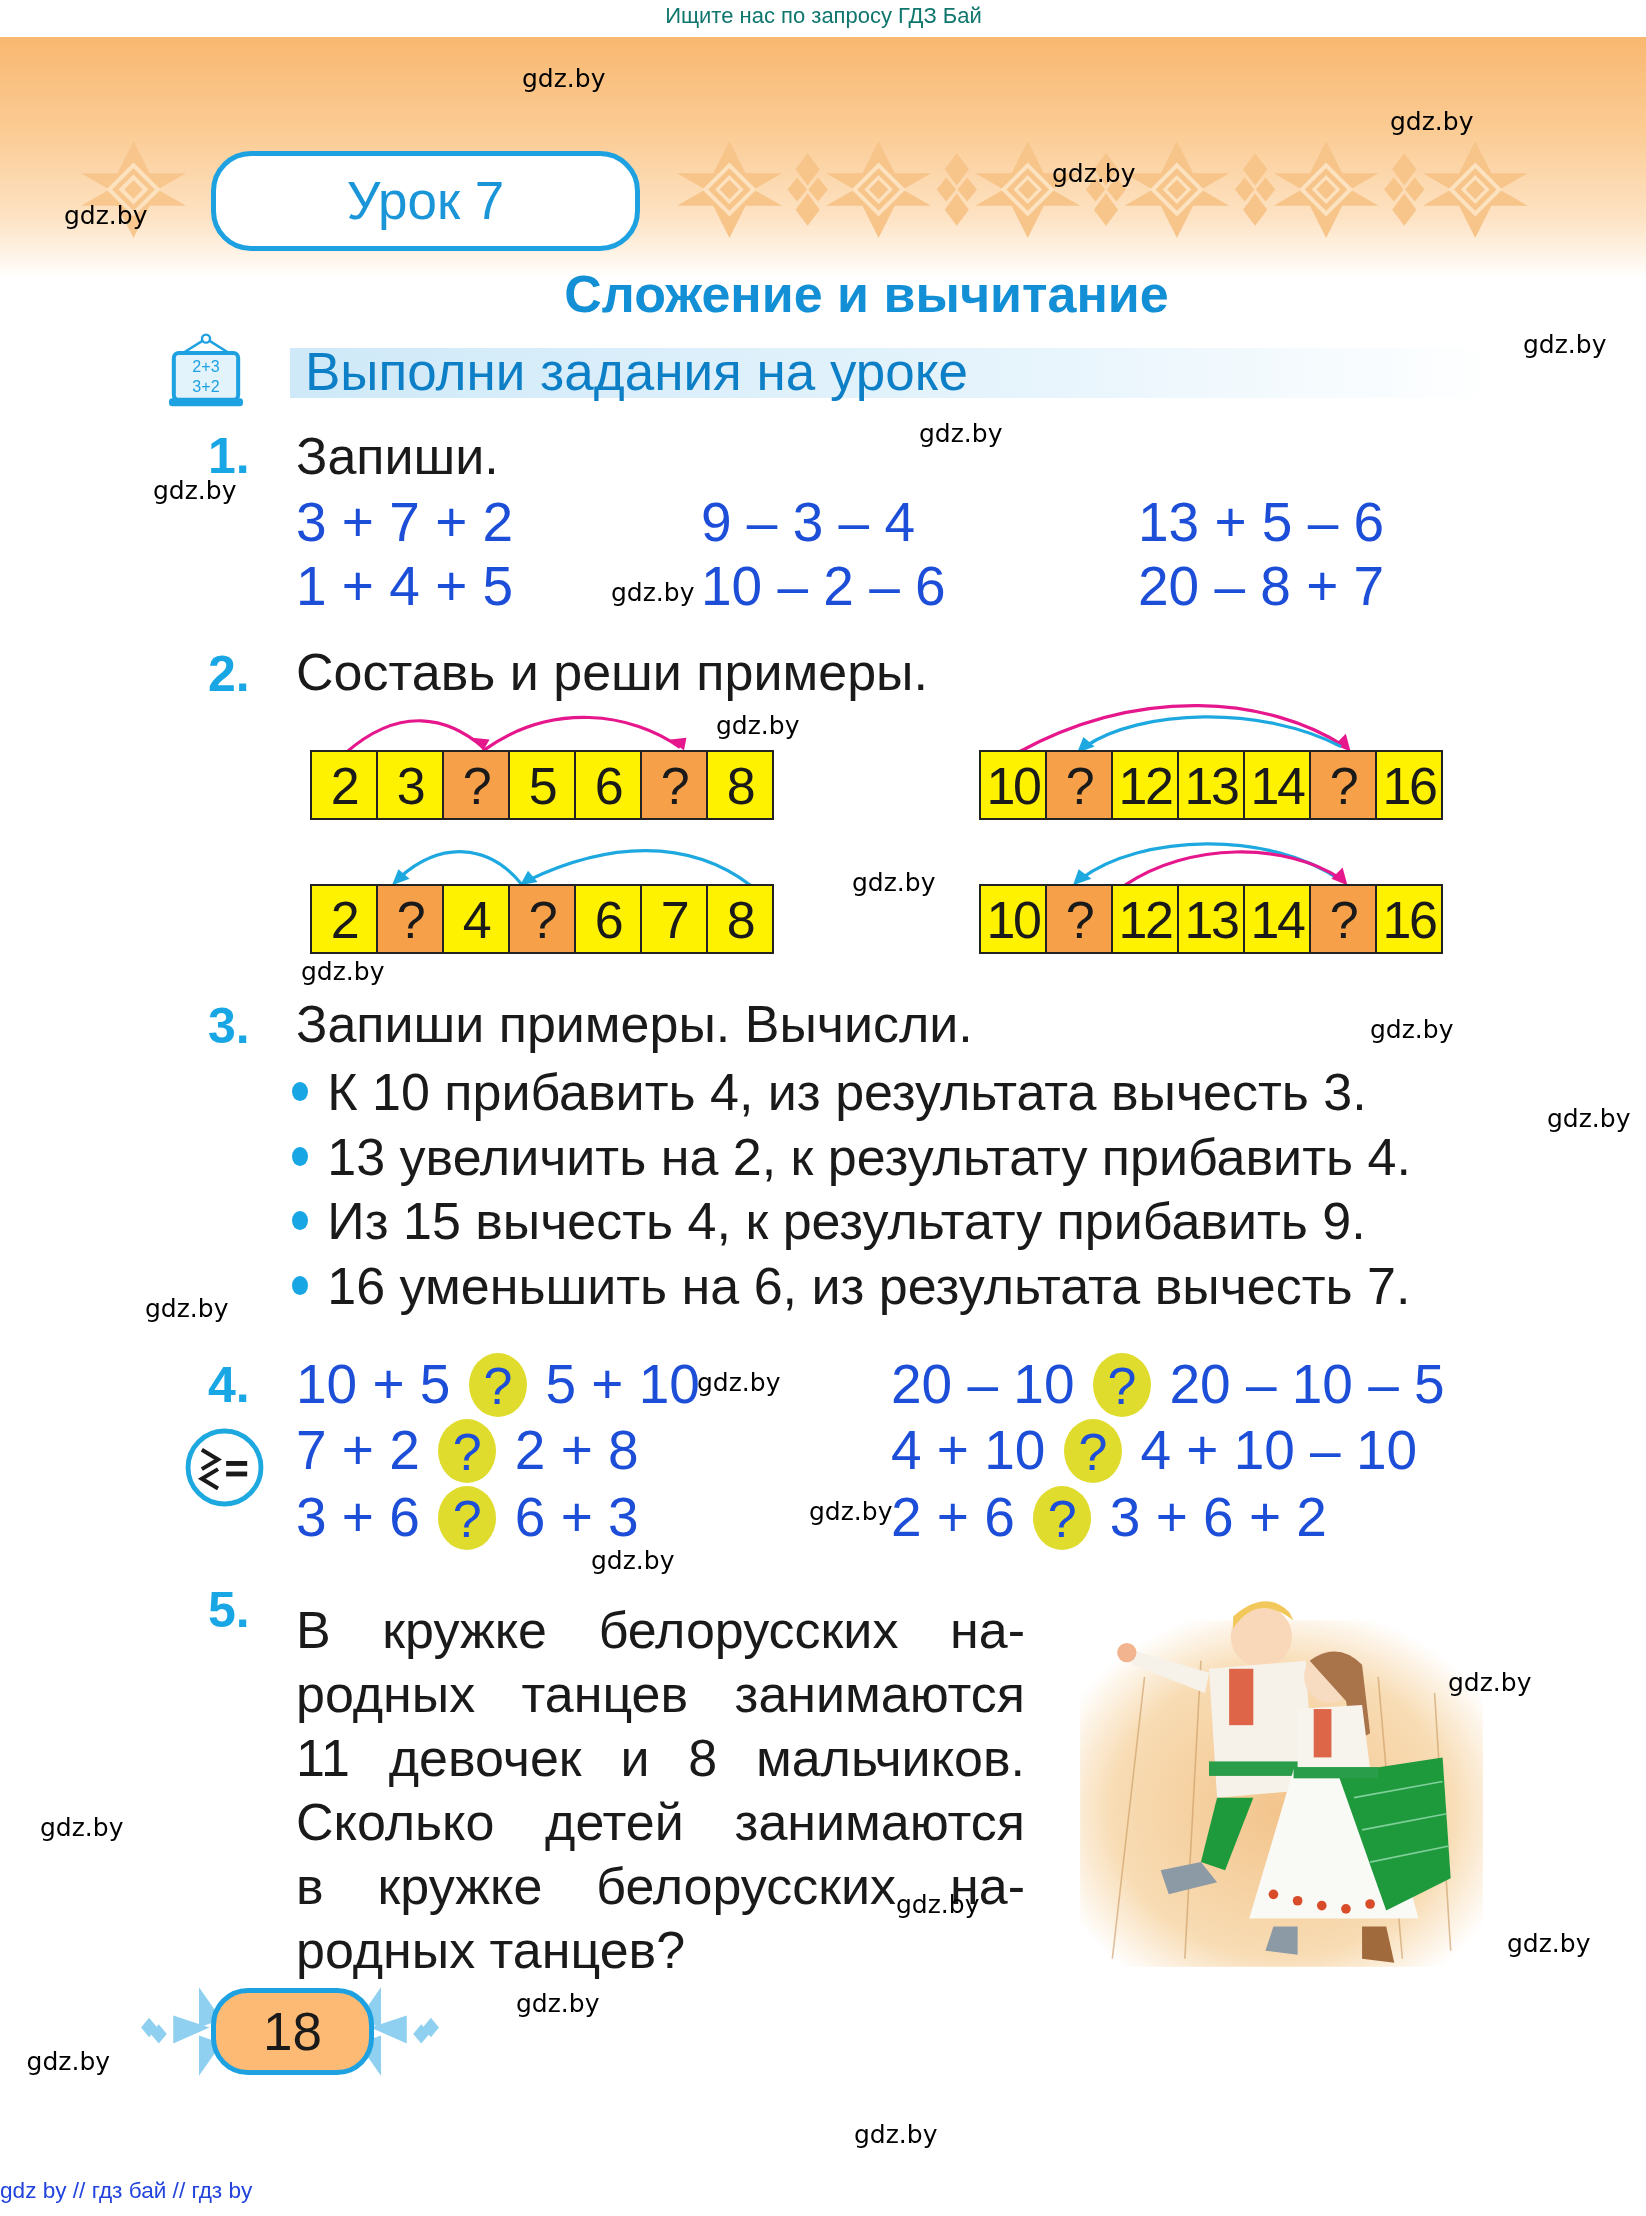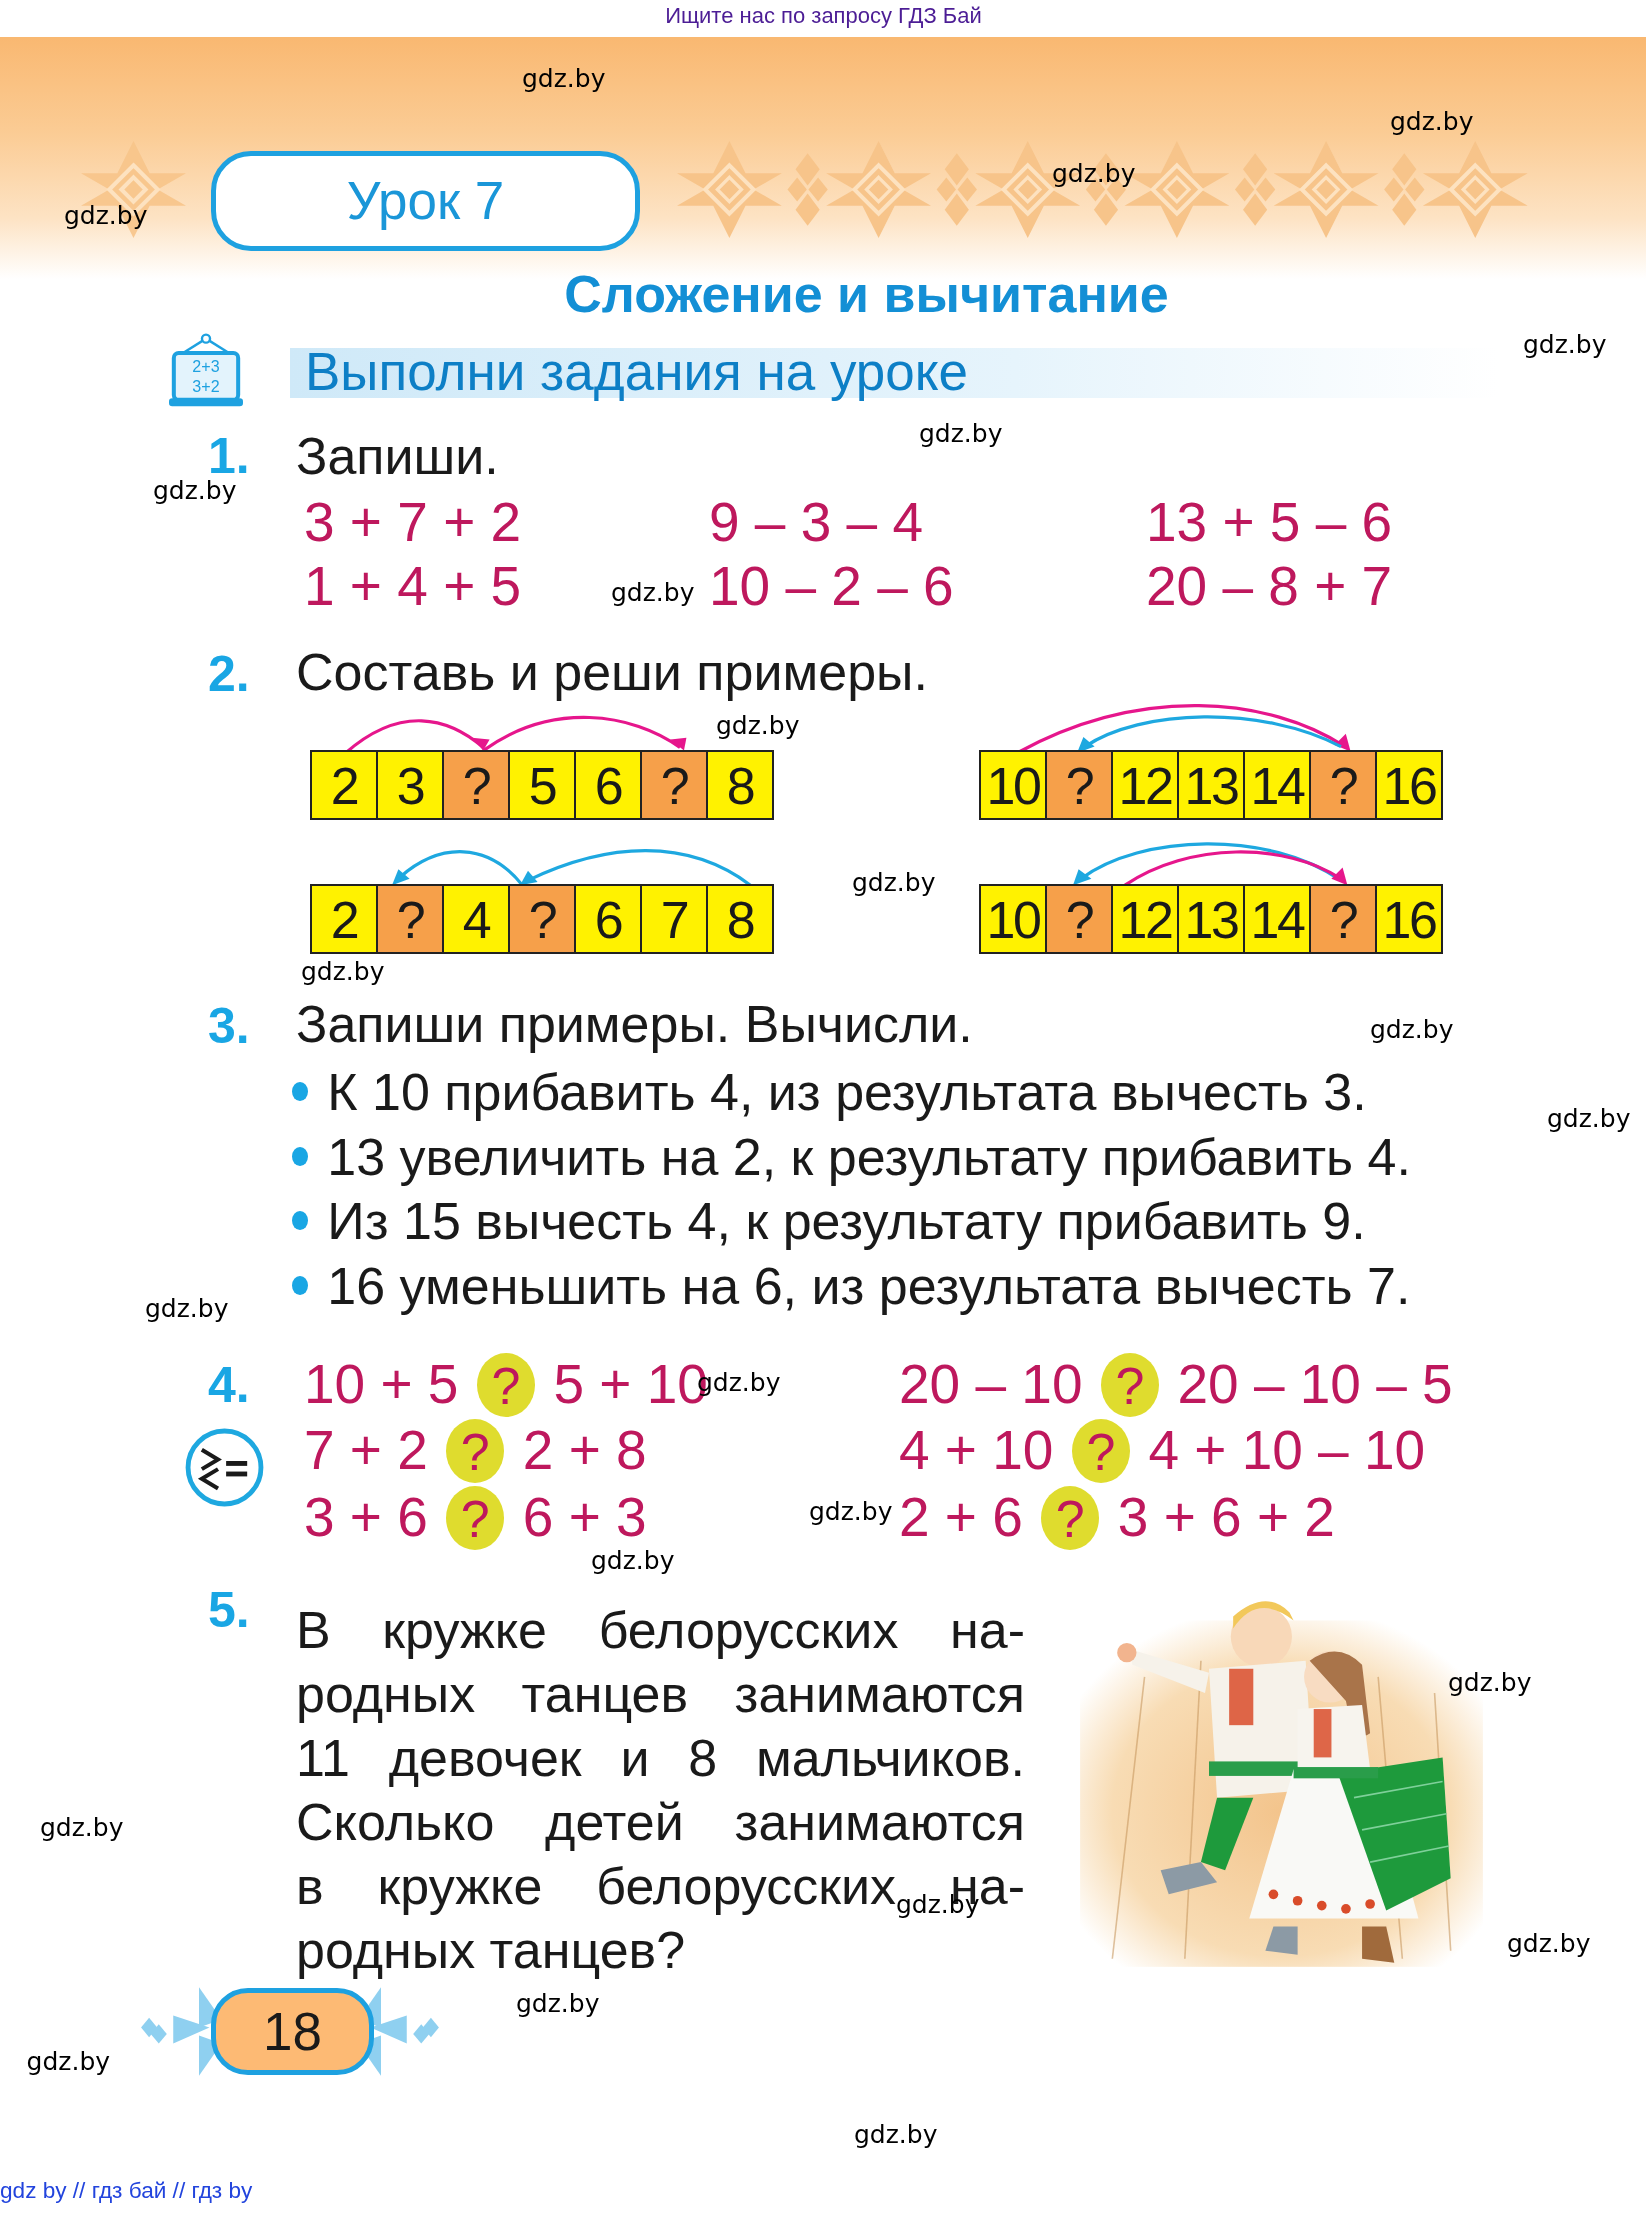--- a/index.html
+++ b/index.html
@@ -1,35 +1,35 @@
 <!DOCTYPE html>
 <html style="font-size:13px"><head>
 <meta charset="utf-8">
 <style>
   html, body { margin:0; padding:0; }
   body { width:1647px; height:2216px; position:relative; background:#ffffff; overflow:hidden;
          font-family:"Liberation Sans", sans-serif; color:#1a1a1a; }
   .abs { position:absolute; }
-  .top-banner { left:0; top:0; width:1647px; height:37px; text-align:center; color:#4c1d95;
+  .top-banner { left:0; top:0; width:1647px; height:37px; text-align:center; color:#0f766e;
                 font-size:22px; line-height:32px; font-family:"Liberation Sans", sans-serif; }
   .orange-band { left:0; top:37px; width:1647px; height:242px;
                  background:linear-gradient(to bottom,#f9b871 0%,#fbcc95 40%,#fde3c4 75%,#ffffff 100%); }
   .ornament { top:141px; height:97px; }
   .lesson-pill { left:211px; top:151px; width:419px; height:90px; border:5.6px solid #1ea1e0;
                  border-radius:40px; background:#ffffff; text-align:center; line-height:90px;
                  font-size:53px; color:#1a96d8; box-sizing:content-box; }
   .title { left:0; top:264px; width:1733px; text-align:center; font-size:52px; font-weight:bold;
            color:#138fd5; }
   .section-band { left:290px; top:348px; width:1209px; height:50px;
                   background:linear-gradient(to right,#cfe9f8 0%,#e6f4fc 60%,#ffffff 100%); }
   .section-title { left:305px; top:341px; font-size:53px; color:#0d7fc6; }
   .board-icon { left:169px; top:332px; width:74px; height:76px; }
   .num { font-size:50px; font-weight:bold; color:#19a6e4; }
   .txt { font-size:52px; color:#1a1a1a; white-space:nowrap; }
-  .expr { font-size:55px; color:#be185d; white-space:nowrap;margin-left:8px; }
+  .expr { font-size:55px; color:#1d4ed8; white-space:nowrap; }
   .wm { font-size:25px; color:#000000; font-family:"DejaVu Sans", sans-serif; }
   .strip { display:flex; border:2.4px solid #222; }
   .cell { width:64px; height:66px; border-right:2.4px solid #222; background:#fff200;
           font-size:52px; text-align:center; line-height:68px; color:#1a1a1a; letter-spacing:-2.4px; }
   .cell:last-child { border-right:none; }
   .cell.q { background:#f6a04a; }
   .arrows { position:absolute; overflow:visible; }
   .bullet { width:16px; height:19.3px; border-radius:50%; background:#19a6e4; display:inline-block;
             margin-right:19.3px; vertical-align:middle; position:relative; top:-4.8px; }
   .qcirc { display:inline-block; width:58px; height:64px; border-radius:50%; background:#dfdc2e;

